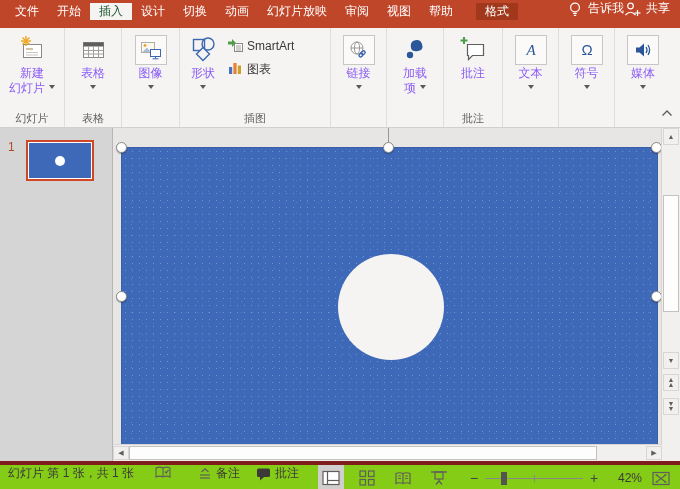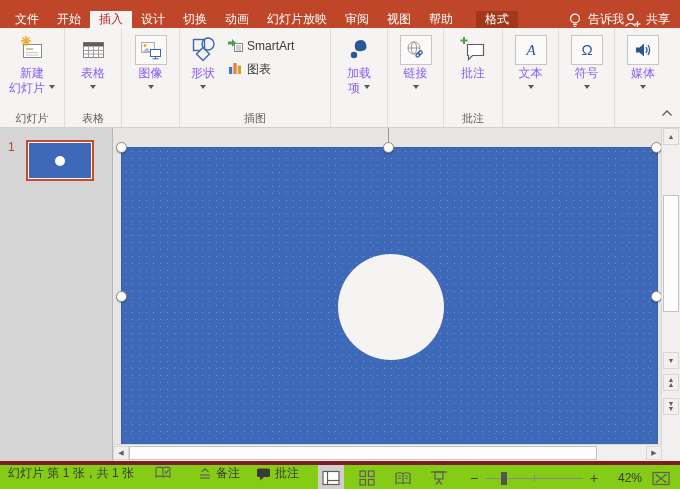--- a/index.html
+++ b/index.html
@@ -1,24 +1,24 @@
 <!DOCTYPE html>
 <html><head>
 <meta charset="utf-8">
 <style>
   html,body{margin:0;padding:0;background:#fff;}
   #app{position:relative;width:680px;height:489px;overflow:hidden;
        font-family:"Liberation Sans",sans-serif;background:#E8E7E6;
        -webkit-font-smoothing:antialiased;}
   
   .tabbar{position:absolute;top:0;left:0;right:0;height:28px;background:#C0462A;
-          display:flex;align-items:flex-end;color:#fff;font-size:12px;}
+          display:flex;align-items:flex-start;color:#fff;font-size:12px;}
   .tab{display:flex;align-items:center;padding:0 9px;margin-top:3px;cursor:default;white-space:nowrap;}
   .tab:first-child{margin-left:6px;}
-  .tab.selected{background:#F5F4F2;color:#b91c1c;}
+  .tab.selected{background:#F5F4F2;color:#14532d;}
   .tab.contextual{background:#A1381C;margin-left:14px;}
   .tabbar-right{margin-left:auto;display:flex;align-items:center;padding-right:10px;}
   .tb-item{display:flex;align-items:center;gap:5px;}
   
   .ribbon{position:absolute;top:28px;left:0;right:0;height:99px;background:#F5F4F2;
           border-bottom:1px solid #D2D0CE;display:flex;}
   .rgroup{position:relative;border-right:1px solid #E0DEDC;display:flex;flex-direction:column;}
   .rgroup-buttons{flex:1;display:flex;justify-content:center;align-items:flex-start;padding-top:4px;gap:2px;}
   .rgroup-label{height:18px;line-height:18px;font-size:11px;color:#605E5C;text-align:center;}
   .rbtn{display:flex;flex-direction:column;align-items:center;padding:2px 3px;cursor:default;}
@@ -247,54 +247,54 @@
                 <rect x="10.8" y="5.5" width="3.2" height="8.5" fill="#C9A227"></rect>
               </svg>
             </span>
             <span>图表</span>
           </div>
         </div>
       </div>
       <div class="rgroup-label">插图</div>
     </div>
 
-    <div class="rgroup" style="width:56px">
-      <div class="rgroup-buttons">
-        <div class="rbtn">
-          <div class="rbtn-icon">
-            <svg width="30" height="30" viewBox="0 0 30 30">
-              <path d="M13 6 q7 -3 9 3 q2 6 -4 7 q-6 1 -7 -3 q-1 -5 2 -7 Z" fill="#2B579A"></path>
-              <circle cx="10" cy="20" r="3.2" fill="#2B579A"></circle>
-            </svg>
-          </div>
-          <div class="rbtn-label"><span>加载</span></div>
-          <div class="rbtn-label"><span>项</span><span class="dd inline"></span></div>
-        </div>
-      </div>
-      <div class="rgroup-label"></div>
-    </div>
-
     <div class="rgroup" style="width:55px">
       <div class="rgroup-buttons">
         <div class="rbtn">
           <div class="rbtn-icon">
             <div class="iconbox">
               <svg width="22" height="20" viewBox="0 0 22 20">
                 <circle cx="9" cy="8" r="6" fill="#fff" stroke="#9A9894"></circle>
                 <ellipse cx="9" cy="8" rx="2.6" ry="6" fill="none" stroke="#9A9894"></ellipse>
                 <line x1="3" y1="8" x2="15" y2="8" stroke="#9A9894"></line>
                 <g transform="rotate(-45 14 14)" stroke="#3B67B0" stroke-width="1.4" fill="none">
                   <rect x="10.5" y="12.5" width="4" height="3" rx="1.4"></rect>
                   <rect x="13.8" y="12.5" width="4" height="3" rx="1.4"></rect>
                 </g>
               </svg>
             </div>
           </div>
           <div class="rbtn-label"><span>链接</span></div>
           <span class="dd"></span>
+        </div>
+      </div>
+      <div class="rgroup-label"></div>
+    </div>
+
+    <div class="rgroup" style="width:56px">
+      <div class="rgroup-buttons">
+        <div class="rbtn">
+          <div class="rbtn-icon">
+            <svg width="30" height="30" viewBox="0 0 30 30">
+              <path d="M13 6 q7 -3 9 3 q2 6 -4 7 q-6 1 -7 -3 q-1 -5 2 -7 Z" fill="#2B579A"></path>
+              <circle cx="10" cy="20" r="3.2" fill="#2B579A"></circle>
+            </svg>
+          </div>
+          <div class="rbtn-label"><span>加载</span></div>
+          <div class="rbtn-label"><span>项</span><span class="dd inline"></span></div>
         </div>
       </div>
       <div class="rgroup-label"></div>
     </div>
 
     <div class="rgroup" style="width:58px">
       <div class="rgroup-buttons">
         <div class="rbtn">
           <div class="rbtn-icon">
             <svg width="30" height="30" viewBox="0 0 30 30">

